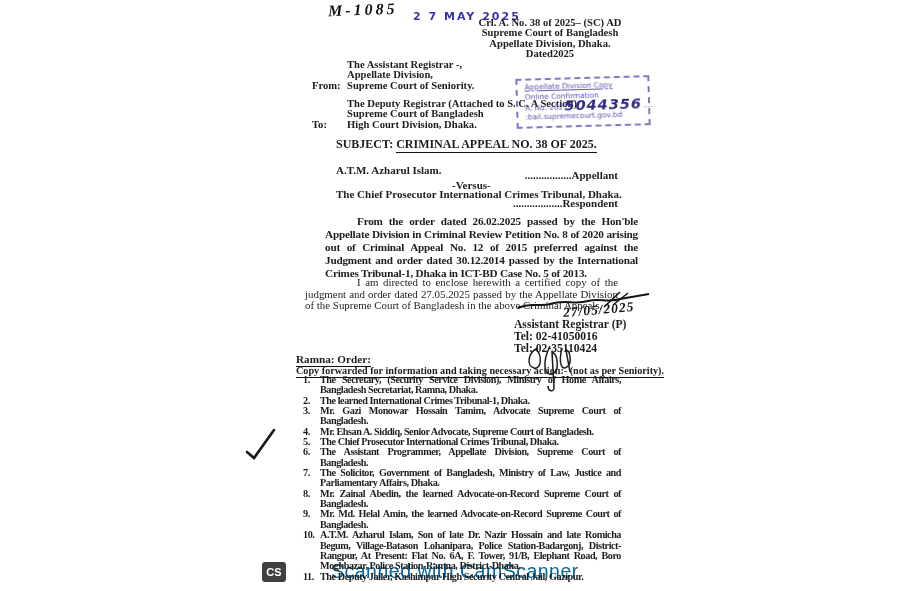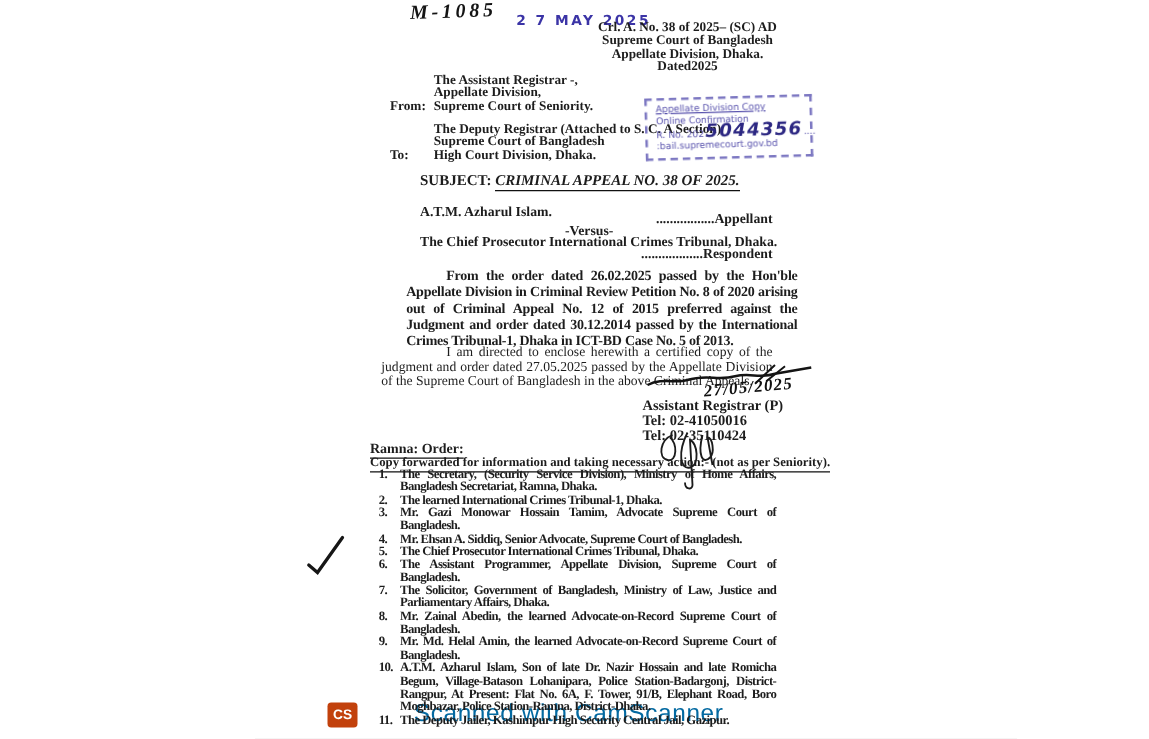--- a/index.html
+++ b/index.html
@@ -36,21 +36,21 @@
     border:2px dashed #7d78c2; transform:rotate(-1.6deg);
     padding:2px 5px 0 7px; color:#5b55ae; font-family:"DejaVu Sans", sans-serif;
     font-size:7.4px; line-height:9.5px; filter:blur(.35px); white-space:nowrap; }
   .stamp-l1 { text-decoration:underline; }
   .stamp-l3 { display:flex; align-items:flex-end; line-height:8px; }
   .stamp-hand { font-size:14.5px; font-style:italic; font-weight:bold;
     color:#2c2782; line-height:11px; letter-spacing:1px; margin:0 1px; }
 
   
   .subject { left:336px; top:137px; font-size:12px; font-weight:bold; white-space:nowrap; }
-  .subject .u { border-bottom:1.6px solid #111; padding-bottom:1px;font-style:italic; }
+  .subject .u { border-bottom:1.6px solid #111; padding-bottom:1px; }
 
   
   .party { font-size:11px; font-weight:bold; white-space:nowrap; }
   .dots-right { width:170px; text-align:right; }
 
   
   .para { left:305px; width:313px; text-align:justify; }
   .para1 { top:215px; font-size:11.2px; line-height:13.1px; font-weight:bold;
     text-indent:32px; letter-spacing:-0.2px;margin-left:20px; }
   .para2 { top:277px; font-size:10.9px; line-height:11.7px; text-indent:52px; }
@@ -67,21 +67,21 @@
   .copy-list { left:303px; top:375px; width:318px; z-index:2; }
   .copy-item { display:flex; font-size:10.2px; line-height:10.35px; font-weight:bold;
     letter-spacing:-0.45px; }
   .copy-item .no { width:17px; flex:none; }
   .copy-item .txt { flex:1; text-align:justify; }
 
   
   .stroke-svg { pointer-events:none; }
 
   
-  .wm-logo { left:262px; top:562px; width:24px; height:20px; background:#c2410c;
+  .wm-logo { left:262px; top:562px; width:24px; height:20px; background:#404040;
     border-radius:3px; color:#ffffff; font-family:"Liberation Sans", sans-serif;
     font-weight:bold; font-size:11px; display:flex; align-items:center;
     justify-content:center; z-index:1; }
   .wm-text { left:291px; top:560px; font-family:"Liberation Sans", sans-serif;
     font-size:19.5px; color:#0369a1; z-index:1; letter-spacing:.5px;margin-left:40px; }
 </style>
 </head>
 <body>
 
 <div class="screen">

